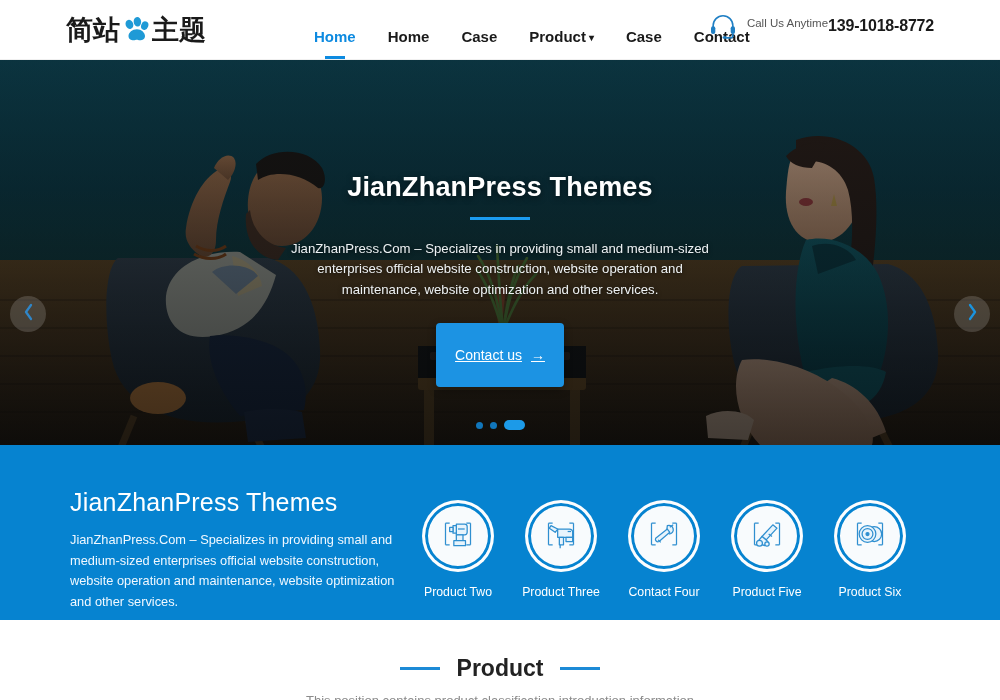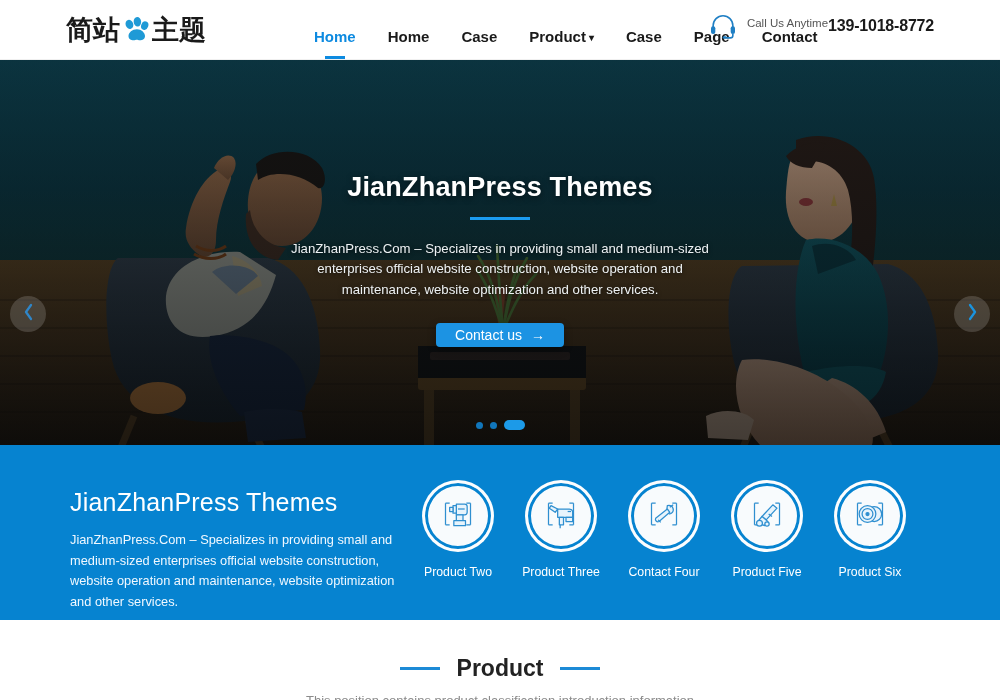--- a/index.html
+++ b/index.html
@@ -80,24 +80,25 @@
   }
   .hero-desc {
     margin: 19px auto 0; width: 432px;
     font-size: 13.2px; line-height: 1.55; color: #eef2f4;
     text-shadow: 0 1px 4px rgba(0,0,0,.6);
   }
   .hero-cta {
     margin: 23px auto 0;
     display: inline-flex; align-items: center; gap: 9px;
     background: #1c93e3; color: #fff;
-    font-size: 14px; padding: 4px 19px;
+    font-size: 14px; padding: 24px 19px;
     border: none; border-radius: 4px; cursor: pointer;
     box-shadow: 0 3px 9px rgba(0,0,0,.32);
     font-family: "Liberation Sans", sans-serif;
+    text-decoration: underline;
   }
   .hero-arrow-nav {
     position: absolute; top: 236px;
     width: 36px; height: 36px; border-radius: 50%;
     background: rgba(255,255,255,.16);
     display: flex; align-items: center; justify-content: center;
     cursor: pointer;
   }
   .hero-arrow-nav.prev { left: 10px; }
   .hero-arrow-nav.next { right: 10px; }
@@ -112,21 +113,21 @@
   .blue-band {
     position: relative; width: 1000px; height: 175px;
     background: #0683d0; color: #fff;
     display: flex; align-items: flex-start;
   }
   .band-left { width: 400px; padding: 43px 0 0 70px; }
   .band-title { font-size: 25px; font-weight: 400; letter-spacing: .2px; }
   .band-desc { margin-top: 13px; font-size: 12.8px; line-height: 1.62; color: #f0f8ff; width: 335px; }
 
   .band-products {
-    display: flex; gap: 23px; padding-top: 35px; margin-left: 18px; align-items: flex-end;
+    display: flex; gap: 23px; padding-top: 55px; margin-left: 18px; align-items: flex-end;
   }
   .product-cell { width: 80px; text-align: center; cursor: pointer; }
   .product-circle {
     width: 72px; height: 72px; margin: 0 auto;
     border-radius: 50%; background: #f8fbfd;
     border: 3px solid rgba(255,255,255,.55);
     box-shadow: 0 0 0 3px #0683d0 inset;
     display: flex; align-items: center; justify-content: center;
   }
   .product-label { margin-top: 13px; font-size: 12.3px; color: #ffffff; white-space: nowrap; }
@@ -168,23 +169,20 @@
     </div>
     <div class="nav-item">
       <span>Case</span>
     </div>
     <div class="nav-item">
       <span>Product</span>
       <span class="caret">▾</span>
     </div>
     <div class="nav-item">
       <span>Case</span>
-    </div>
-    <div class="nav-item">
-      <span>Page</span>
     </div>
     <div class="nav-item">
       <span>Contact</span>
     </div>
   </div>
 
   <div class="contact-block">
     <span class="headset-icon">
       <svg viewBox="0 0 32 32" width="30" height="30" fill="none" stroke="#1f7fc4" stroke-width="1.7">
         <path d="M5.5 18.5v-3a10.5 10.5 0 0 1 21 0v3"></path>

